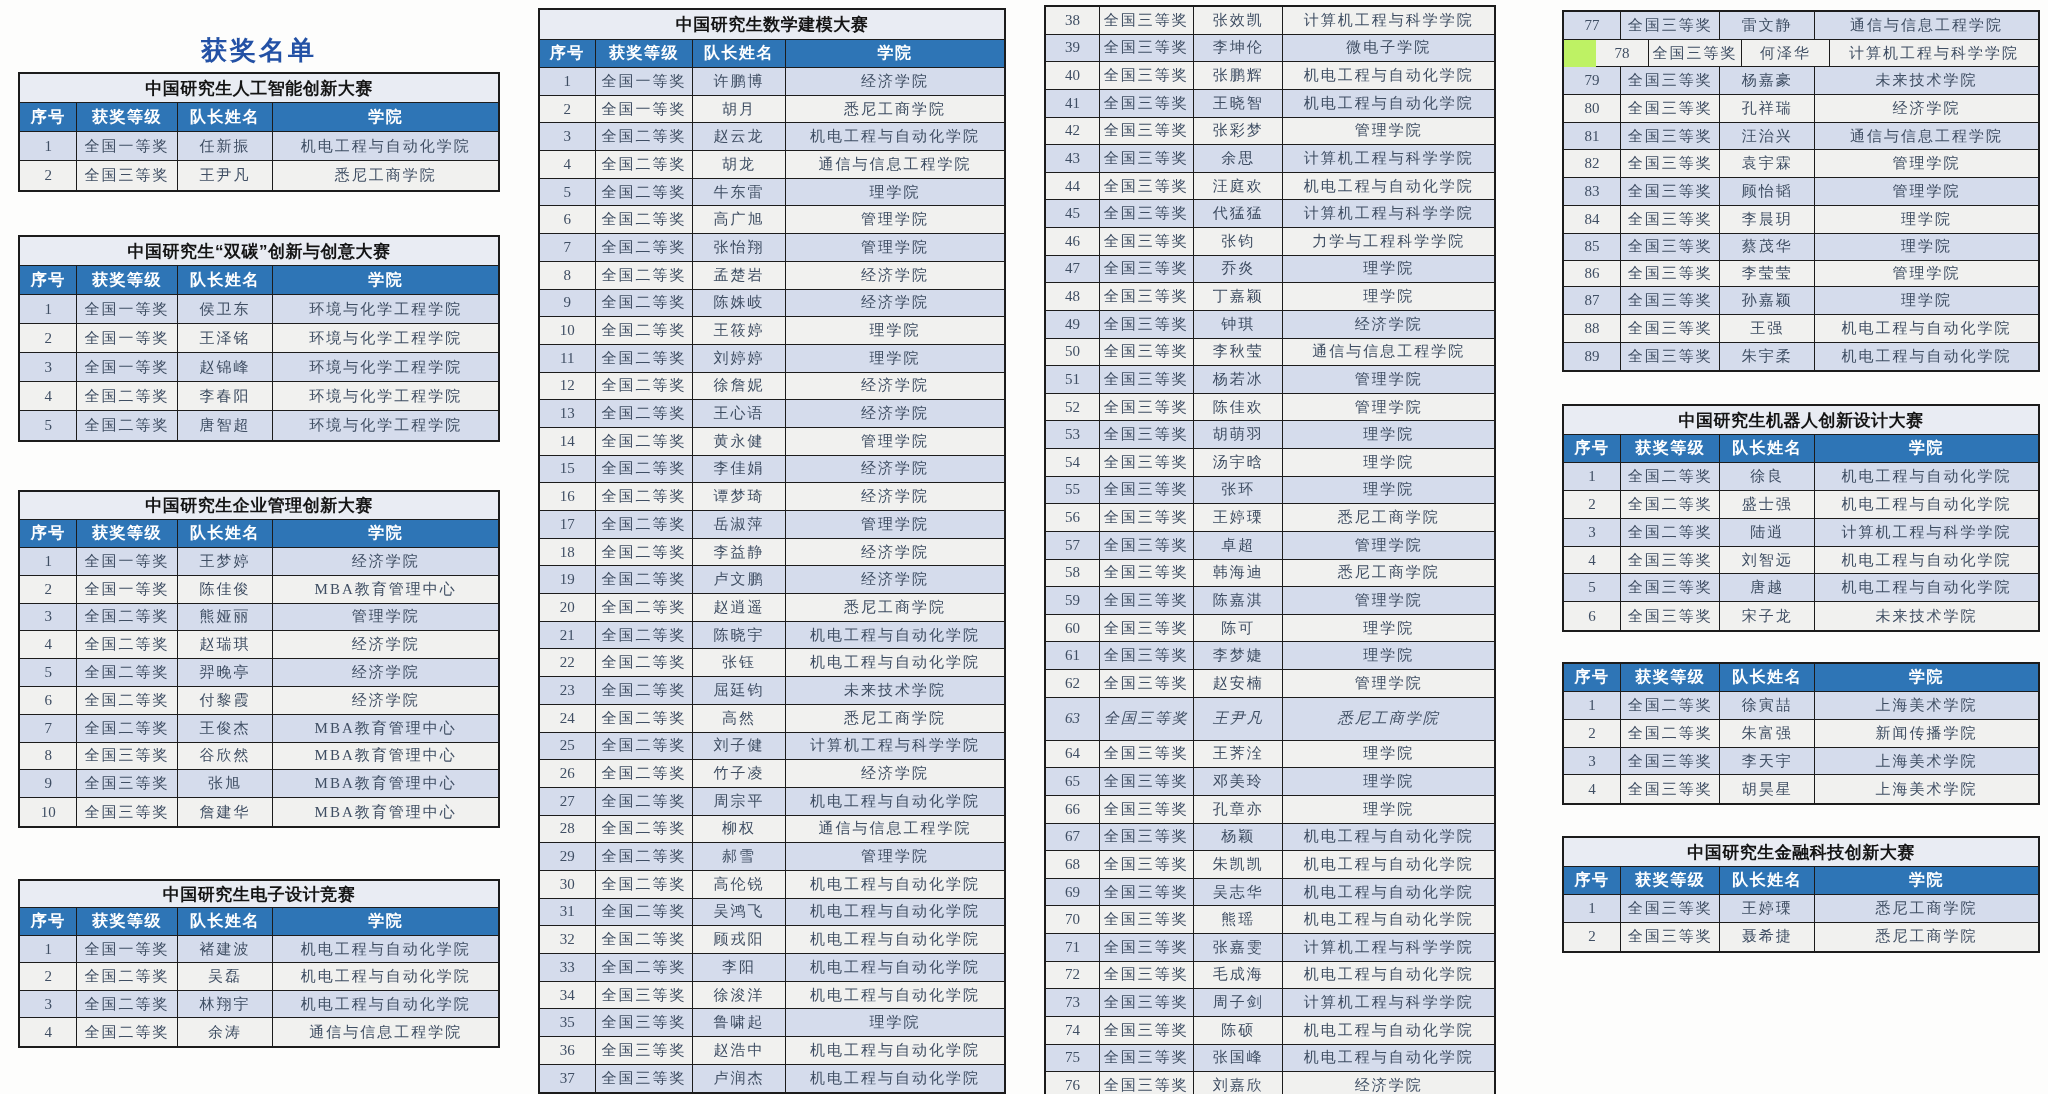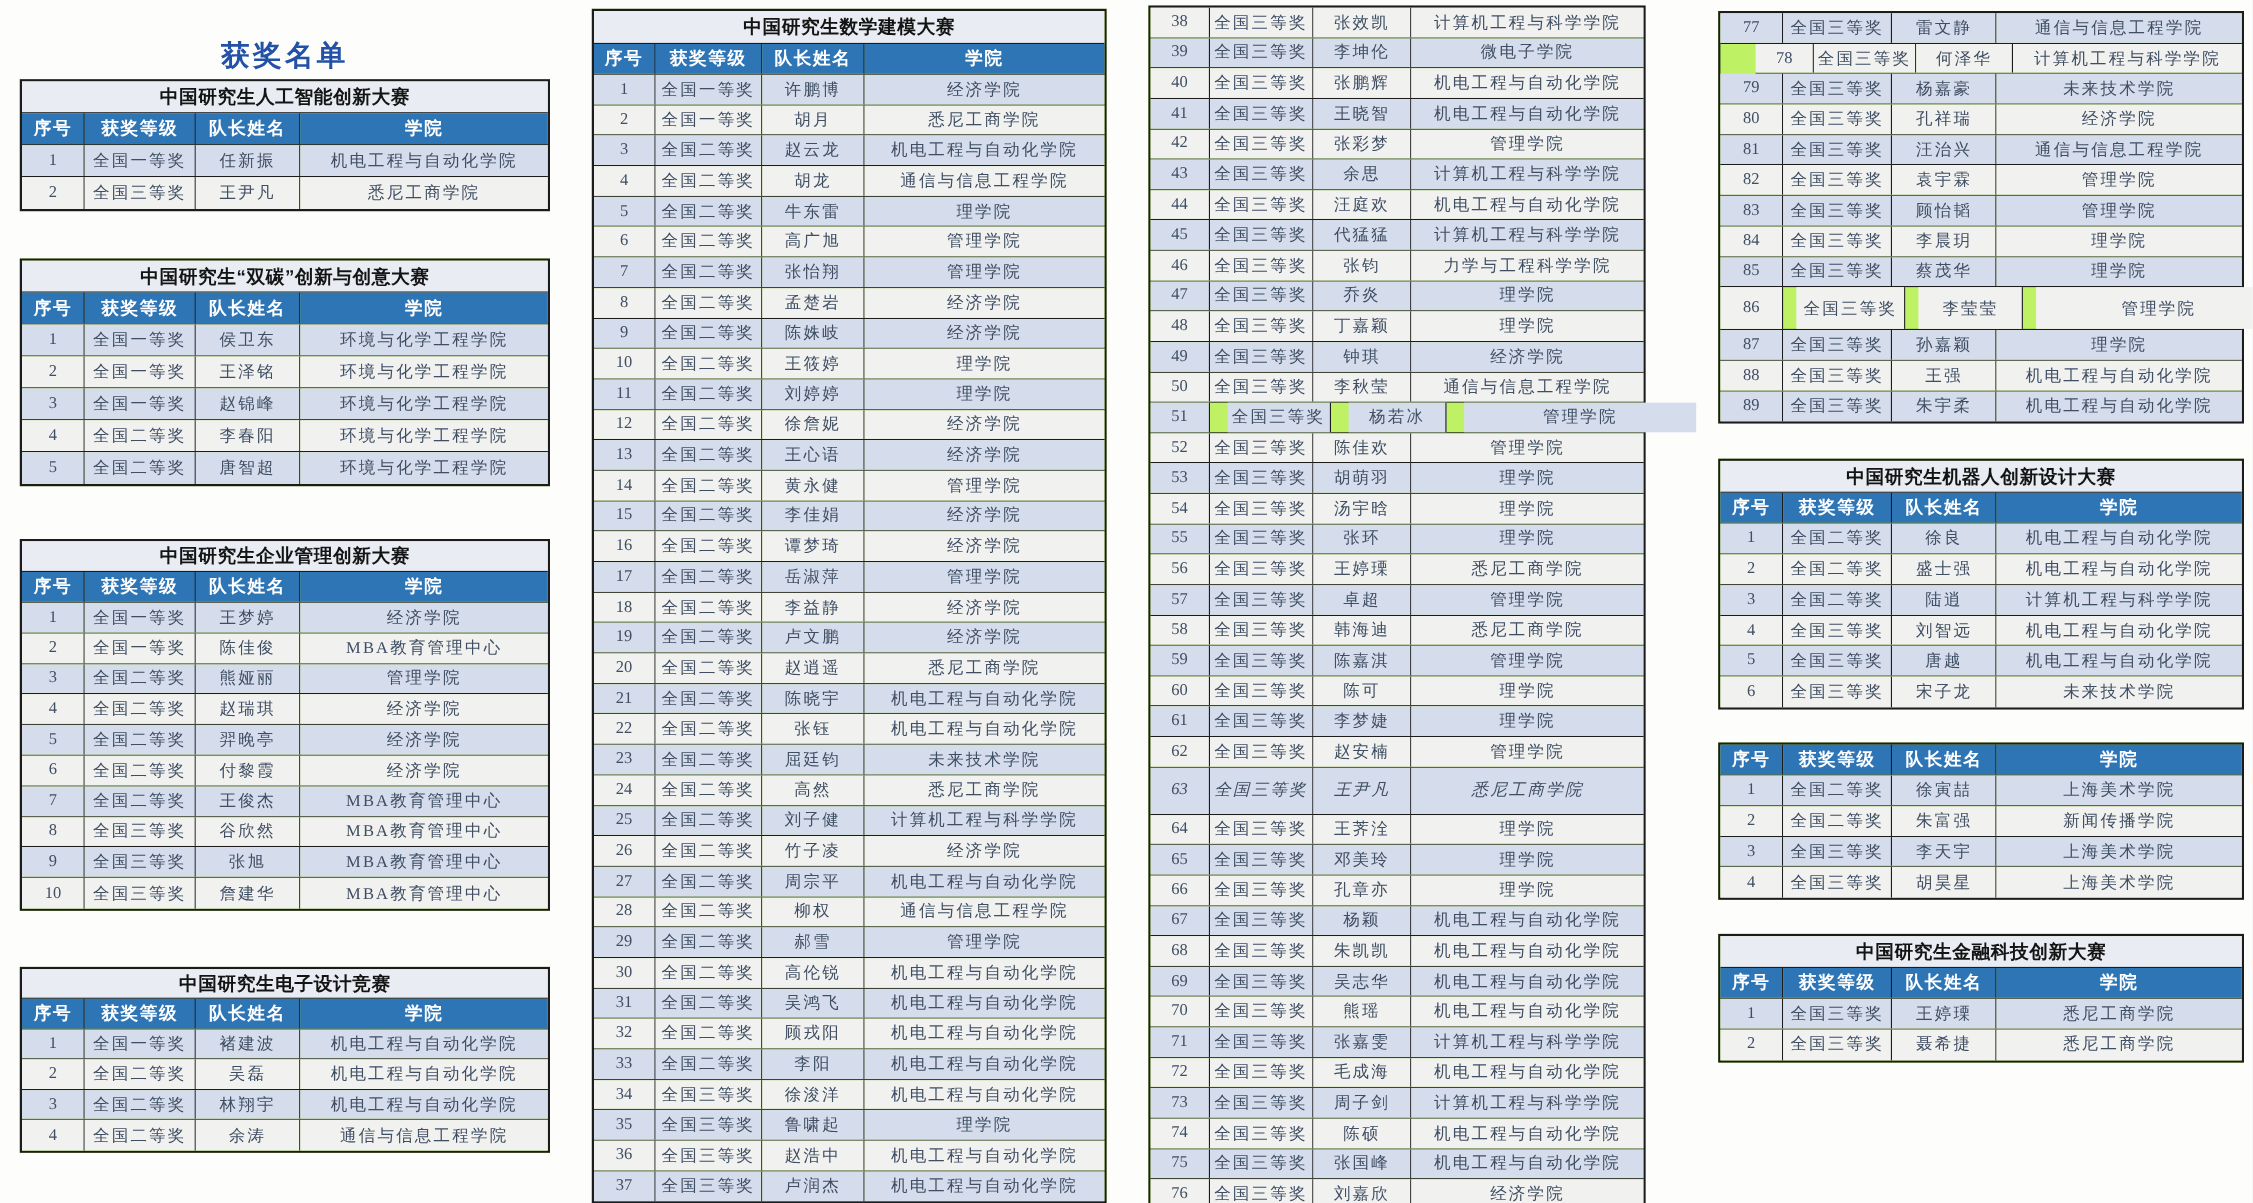--- a/index.html
+++ b/index.html
@@ -522,21 +522,21 @@
           <div class="t-cell d-cell c1">全国三等奖</div>
           <div class="t-cell d-cell c2">钟琪</div>
           <div class="t-cell d-cell c3">经济学院</div>
         </div>
         <div class="t-row row-even" style="height: 27.64px;">
           <div class="t-cell d-cell c0">50</div>
           <div class="t-cell d-cell c1">全国三等奖</div>
           <div class="t-cell d-cell c2">李秋莹</div>
           <div class="t-cell d-cell c3">通信与信息工程学院</div>
         </div>
-        <div class="t-row row-odd" style="height: 27.64px; gap: 16px;">
+        <div class="t-row row-odd" style="height: 27.64px;">
           <div class="t-cell d-cell c0">51</div>
           <div class="t-cell d-cell c1">全国三等奖</div>
           <div class="t-cell d-cell c2">杨若冰</div>
           <div class="t-cell d-cell c3">管理学院</div>
         </div>
         <div class="t-row row-even" style="height: 27.64px;">
           <div class="t-cell d-cell c0">52</div>
           <div class="t-cell d-cell c1">全国三等奖</div>
           <div class="t-cell d-cell c2">陈佳欢</div>
           <div class="t-cell d-cell c3">管理学院</div>
@@ -736,21 +736,21 @@
           <div class="t-cell d-cell c1">全国三等奖</div>
           <div class="t-cell d-cell c2">李晨玥</div>
           <div class="t-cell d-cell c3">理学院</div>
         </div>
         <div class="t-row row-odd" style="height: 27.7px;">
           <div class="t-cell d-cell c0">85</div>
           <div class="t-cell d-cell c1">全国三等奖</div>
           <div class="t-cell d-cell c2">蔡茂华</div>
           <div class="t-cell d-cell c3">理学院</div>
         </div>
-        <div class="t-row row-even" style="height: 39px; gap: 12px;">
+        <div class="t-row row-even" style="height: 26px;">
           <div class="t-cell d-cell c0">86</div>
           <div class="t-cell d-cell c1">全国三等奖</div>
           <div class="t-cell d-cell c2">李莹莹</div>
           <div class="t-cell d-cell c3">管理学院</div>
         </div>
         <div class="t-row row-odd" style="height: 27.7px;">
           <div class="t-cell d-cell c0">87</div>
           <div class="t-cell d-cell c1">全国三等奖</div>
           <div class="t-cell d-cell c2">孙嘉颖</div>
           <div class="t-cell d-cell c3">理学院</div>

